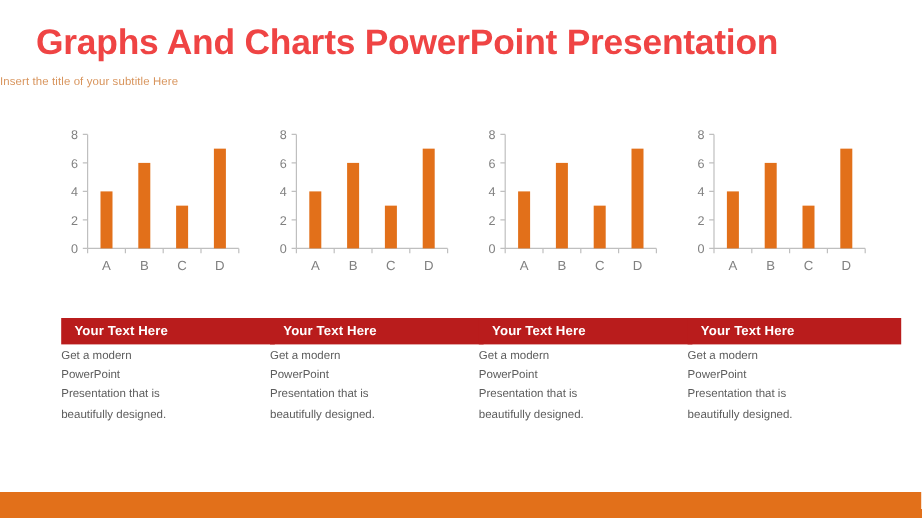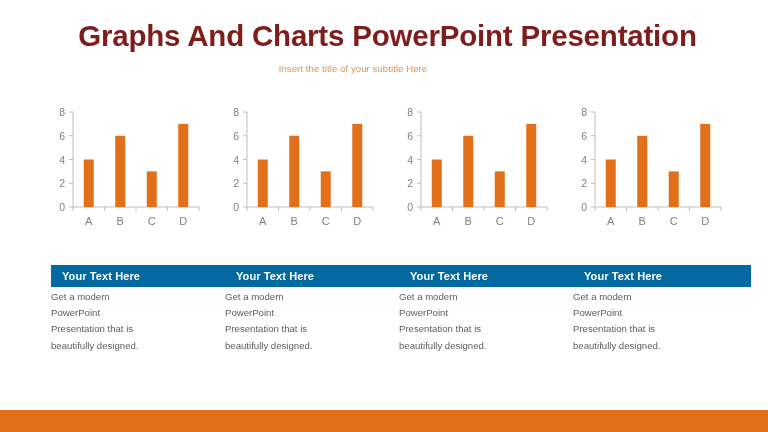--- a/index.html
+++ b/index.html
@@ -21,31 +21,30 @@
 
   
   .slide-title {
     position: absolute;
     left: 30px;
     top: 19px;
     width: 715px;
     font-size: 29.5px;
     font-weight: bold;
     line-height: 1.12;
-    color: #7f1d1d;
+    color: #ef4444;
     letter-spacing: -0.2px;
     white-space: nowrap;
-    text-align: center;
   }
   .slide-subtitle {
     position: absolute;
     left: 0;
     top: 63px;
     width: 706px;
-    text-align: center;
+    text-align: left;
     font-size: 9.5px;
     color: #d8945c;
     letter-spacing: 0.1px;
   }
 
   
   .charts-row {
     position: absolute;
     left: 0;
     top: 104px;
@@ -64,21 +63,21 @@
   .chart-block.c3 { left: 570px; }
 
   .chart-svg { display: block; }
 
   
   .banner {
     position: absolute;
     top: 265px;
     width: 178px;
     height: 22px;
-    background: #0369a1;
+    background: #b91c1c;
     box-sizing: border-box;
     padding: 0 0 0 11px;
     display: flex;
     align-items: center;
   }
   .banner span {
     color: #ffffff;
     font-size: 11px;
     font-weight: bold;
     letter-spacing: 0.1px;

